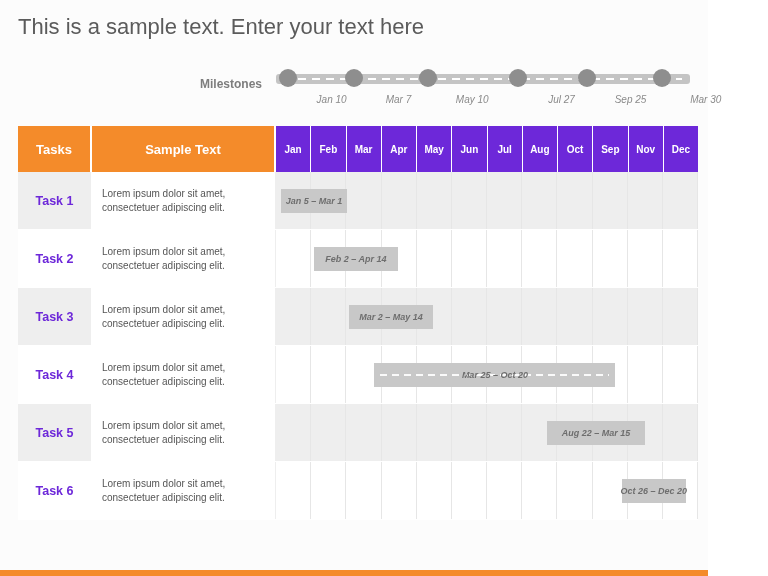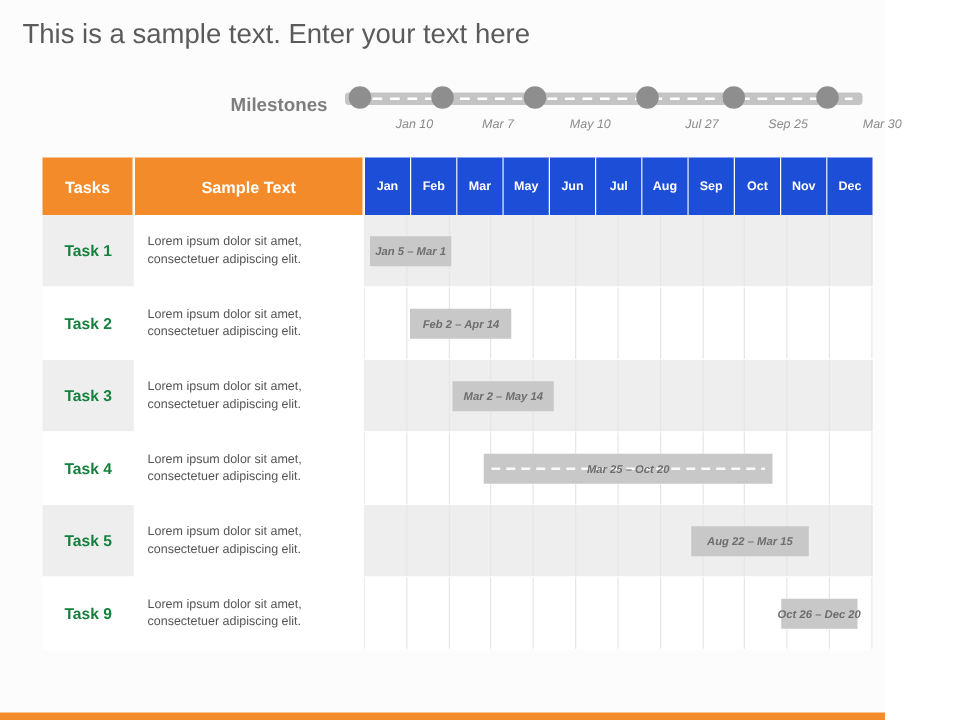--- a/index.html
+++ b/index.html
@@ -5,38 +5,38 @@
   * { box-sizing: border-box; margin: 0; padding: 0; }
   html, body { width: 768px; height: 576px; font-family: Arial, Helvetica, sans-serif; background: #fff; overflow: hidden; }
   .page { width: 708px; height: 576px; position: relative; background: #fcfcfc; }
   .title { position: absolute; top: 14px; left: 18px; font-size: 22px; color: #5b5b5b; font-weight: 400; }
   
   .bottom-bar { position: absolute; left: 0; right: 0; bottom: 0; height: 6px; background: #f48b2a; }
   
   .content { position: absolute; top: 64px; left: 18px; right: 10px; }
   
   .ms-row { display: flex; align-items: center; height: 40px; }
-  .ms-label-col { flex: 0 0 258px; text-align: right; padding-right: 14px; font-size: 15px; font-weight: bold; color: #7d7d7d; }
+  .ms-label-col { flex: 0 0 258px; text-align: right; padding-right: 14px; font-size: 12px; font-weight: bold; color: #7d7d7d; }
   .ms-track-col { flex: 1; position: relative; height: 40px; }
   .ms-track { position: absolute; left: 0; right: 8px; top: 10px; height: 10px; background: #c4c4c4; border-radius: 3px; }
   .ms-dash { position: absolute; left: 8px; right: 16px; top: 14px; height: 2px; background-image: linear-gradient(to right, #fff 0 8px, transparent 8px 14px); background-size: 14px 2px; }
   .ms-dot { position: absolute; top: 5px; width: 18px; height: 18px; border-radius: 50%; background: #8e8e8e; transform: translateX(-50%); }
   .ms-date { position: absolute; top: 30px; font-size: 10px; font-style: italic; color: #8a8a8a; transform: translateX(-50%); white-space: nowrap; margin-left: 44px; }
   .ms-dates-row { height: 22px; }
   
   .grid { display: flex; flex-direction: column; }
-  .header-row, .body-row { display: flex; margin-left: 16px; }
+  .header-row, .body-row { display: flex; }
   .header-row { height: 46px; }
   .body-row { height: 58px; }
   .h-cell-tasks { flex: 0 0 74px; display:flex; align-items:center; justify-content:center; background:#f48b2a; color:#fff; font-size:13px; font-weight:600; border-right: 2px solid #fff; }
   .h-cell-sample { flex: 0 0 184px; display:flex; align-items:center; justify-content:center; background:#f48b2a; color:#fff; font-size:13px; font-weight:600; border-right: 2px solid #fff; }
   .h-months { flex: 1; display:flex; }
-  .h-month { flex: 1; display:flex; align-items:center; justify-content:center; background:#1d4ed8; color:#fff; font-size:10px; font-weight:600; border-right: 1px solid #fff; }
+  .h-month { flex: 1; display:flex; align-items:center; justify-content:center; background:#6d28d9; color:#fff; font-size:10px; font-weight:600; border-right: 1px solid #fff; }
   .h-month:last-child { border-right: 0; }
-  .b-cell-task { flex: 0 0 74px; display:flex; align-items:center; justify-content:center; color:#15803d; font-size:12.5px; font-weight:600; border-right: 1px solid #fff; }
+  .b-cell-task { flex: 0 0 74px; display:flex; align-items:center; justify-content:center; color:#6d28d9; font-size:12.5px; font-weight:600; border-right: 1px solid #fff; }
   .b-cell-desc { flex: 0 0 184px; display:flex; align-items:center; padding: 0 10px; color:#555; font-size:10px; line-height:1.35; border-right: 1px solid #eee; background:#fff; }
   .b-months { flex: 1; position: relative; display:flex; }
   .b-month { flex: 1; border-right: 1px solid #e6e6e6; }
   .b-month:last-child { border-right: 0; }
   
   .body-row:nth-child(odd) .b-cell-task { background:#eeeeee; }
   .body-row:nth-child(even) .b-cell-task { background:#ffffff; }
   .body-row:nth-child(odd) .b-months  { background:#eeeeee; }
   .body-row:nth-child(even) .b-months  { background:#ffffff; }
   .body-row { border-bottom: 1px solid #ffffff; }
@@ -74,26 +74,27 @@
     <div class="ms-dates-row"></div>
 
     <div class="grid">
       <div class="header-row">
         <div class="h-cell-tasks">Tasks</div>
         <div class="h-cell-sample">Sample Text</div>
         <div class="h-months" id="h-months">
             <div class="h-month">Jan</div>
             <div class="h-month">Feb</div>
             <div class="h-month">Mar</div>
+            <div class="h-month">Apr</div>
             <div class="h-month">May</div>
             <div class="h-month">Jun</div>
             <div class="h-month">Jul</div>
             <div class="h-month">Aug</div>
+            <div class="h-month">Oct</div>
             <div class="h-month">Sep</div>
-            <div class="h-month">Oct</div>
             <div class="h-month">Nov</div>
             <div class="h-month">Dec</div>
           </div>
       </div>
       <div id="rows">
           <div class="body-row">
             <div class="b-cell-task">Task 1</div>
             <div class="b-cell-desc">Lorem ipsum dolor sit amet, consectetuer adipiscing elit.</div>
             <div class="b-months">
               <div class="b-month"></div>
@@ -196,21 +197,21 @@
               <div class="b-month"></div>
               <div class="b-month"></div>
               <div class="b-month"></div>
               <div class="bar" style="left: 64.1667%; width: 23.3333%;">
                 <div class="bar-dash"></div>
                 <span style="position: relative;">Aug 22 – Mar 15</span>
               </div>
             </div>
           </div>
           <div class="body-row">
-            <div class="b-cell-task">Task 9</div>
+            <div class="b-cell-task">Task 6</div>
             <div class="b-cell-desc">Lorem ipsum dolor sit amet, consectetuer adipiscing elit.</div>
             <div class="b-months">
               <div class="b-month"></div>
               <div class="b-month"></div>
               <div class="b-month"></div>
               <div class="b-month"></div>
               <div class="b-month"></div>
               <div class="b-month"></div>
               <div class="b-month"></div>
               <div class="b-month"></div>

